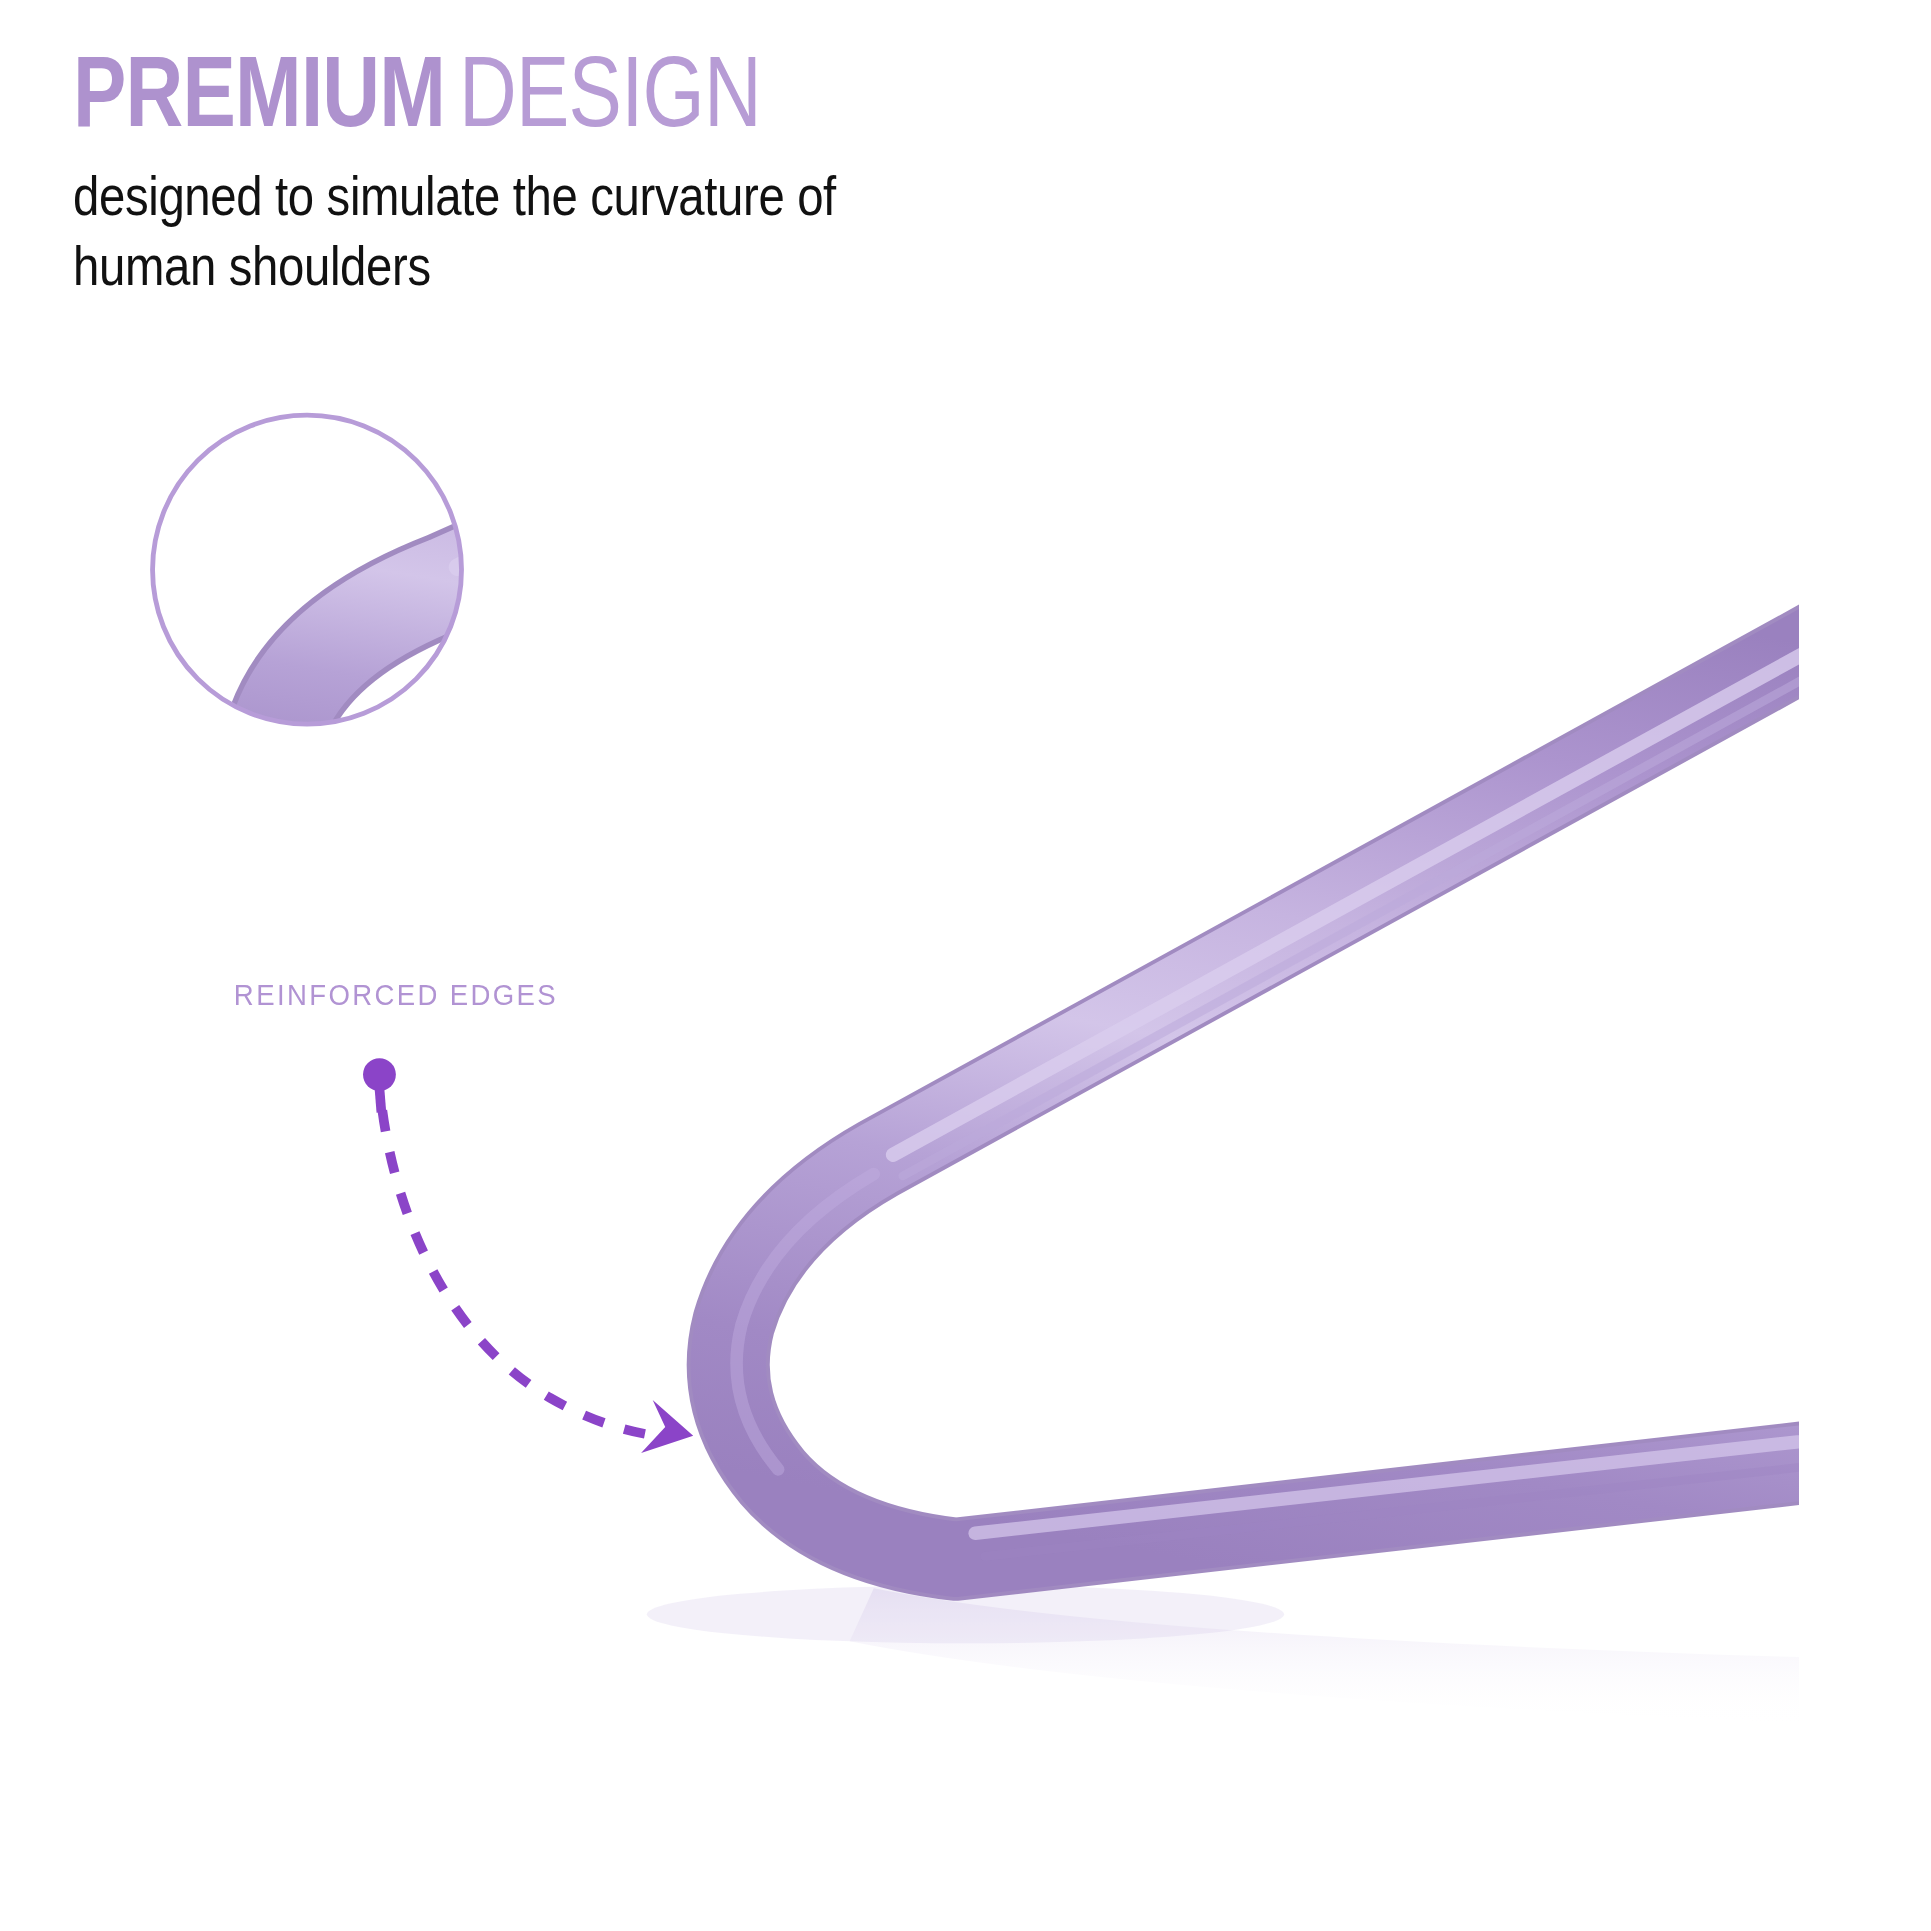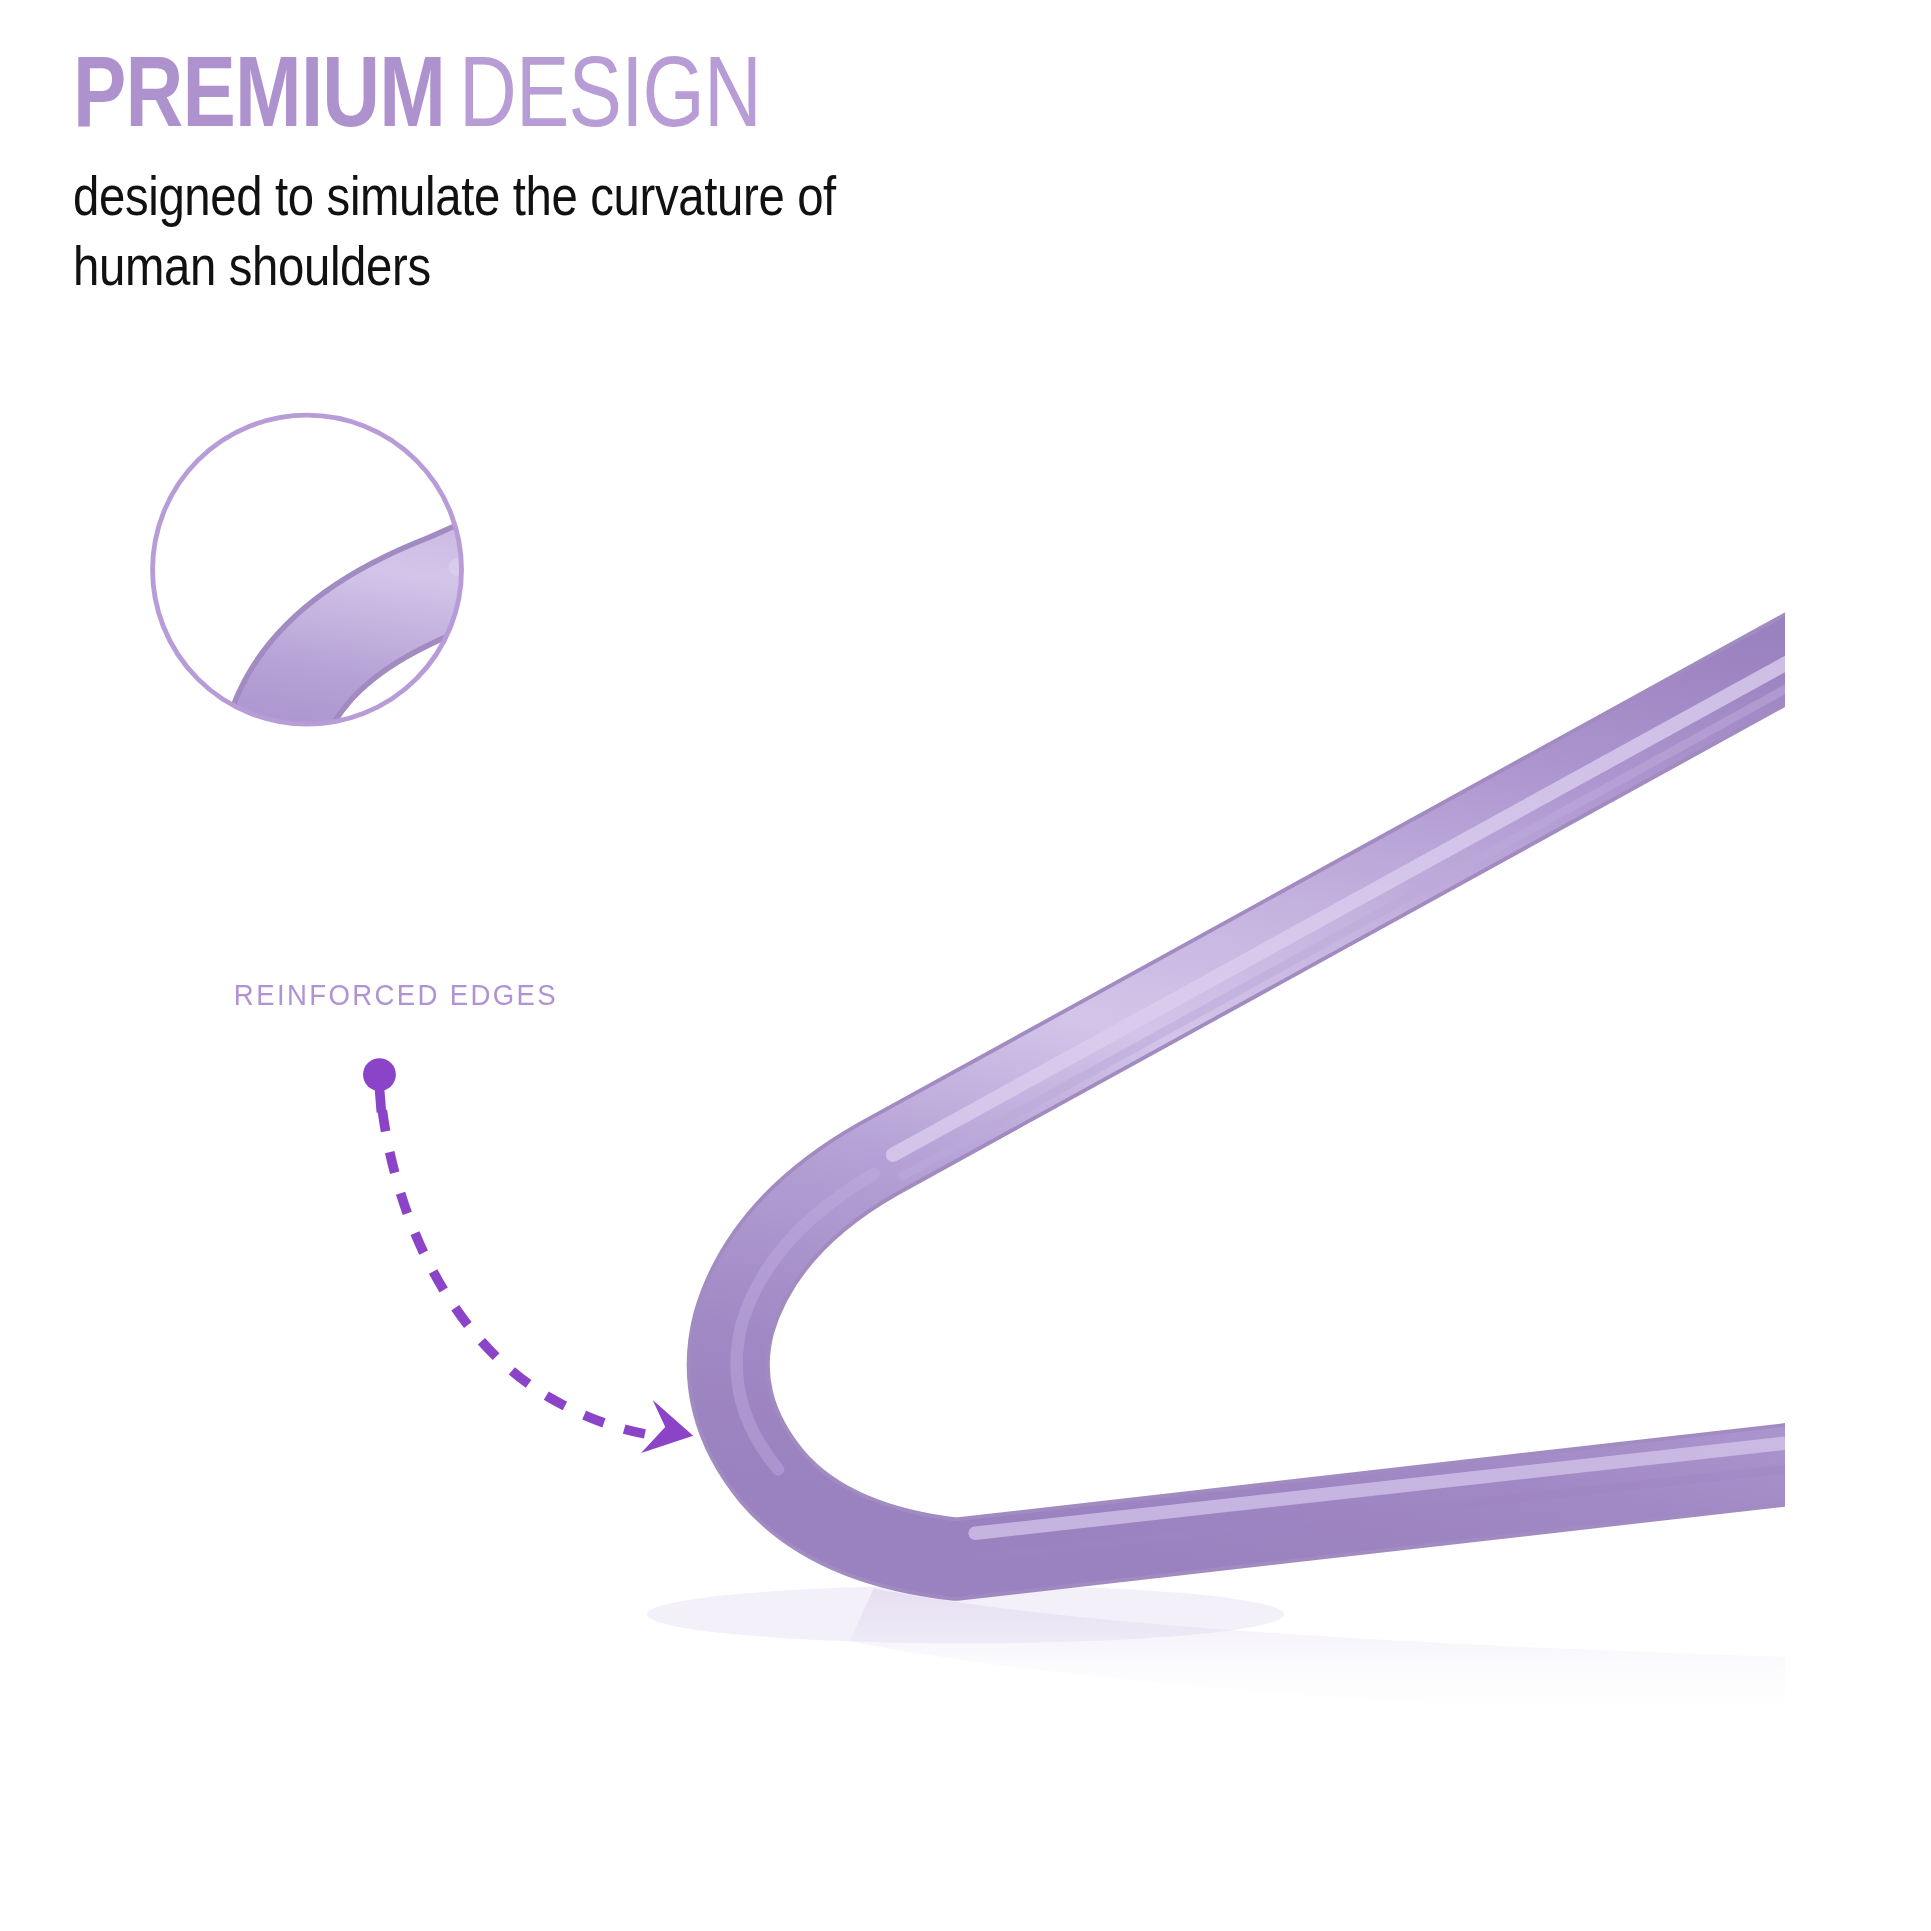--- a/index.html
+++ b/index.html
@@ -14,20 +14,21 @@
     font-family: "Liberation Sans", sans-serif;
     position: relative;
   }
 
   #canvas {
     position: relative;
     width: 1785px;
     height: 1931px;
     background: #ffffff;
     overflow: hidden;
+    padding-left: 14px;
   }
 
   
   .header {
     position: absolute;
     left: 73px;
     top: 42px;
     width: 1159px;
   }
   .title {

